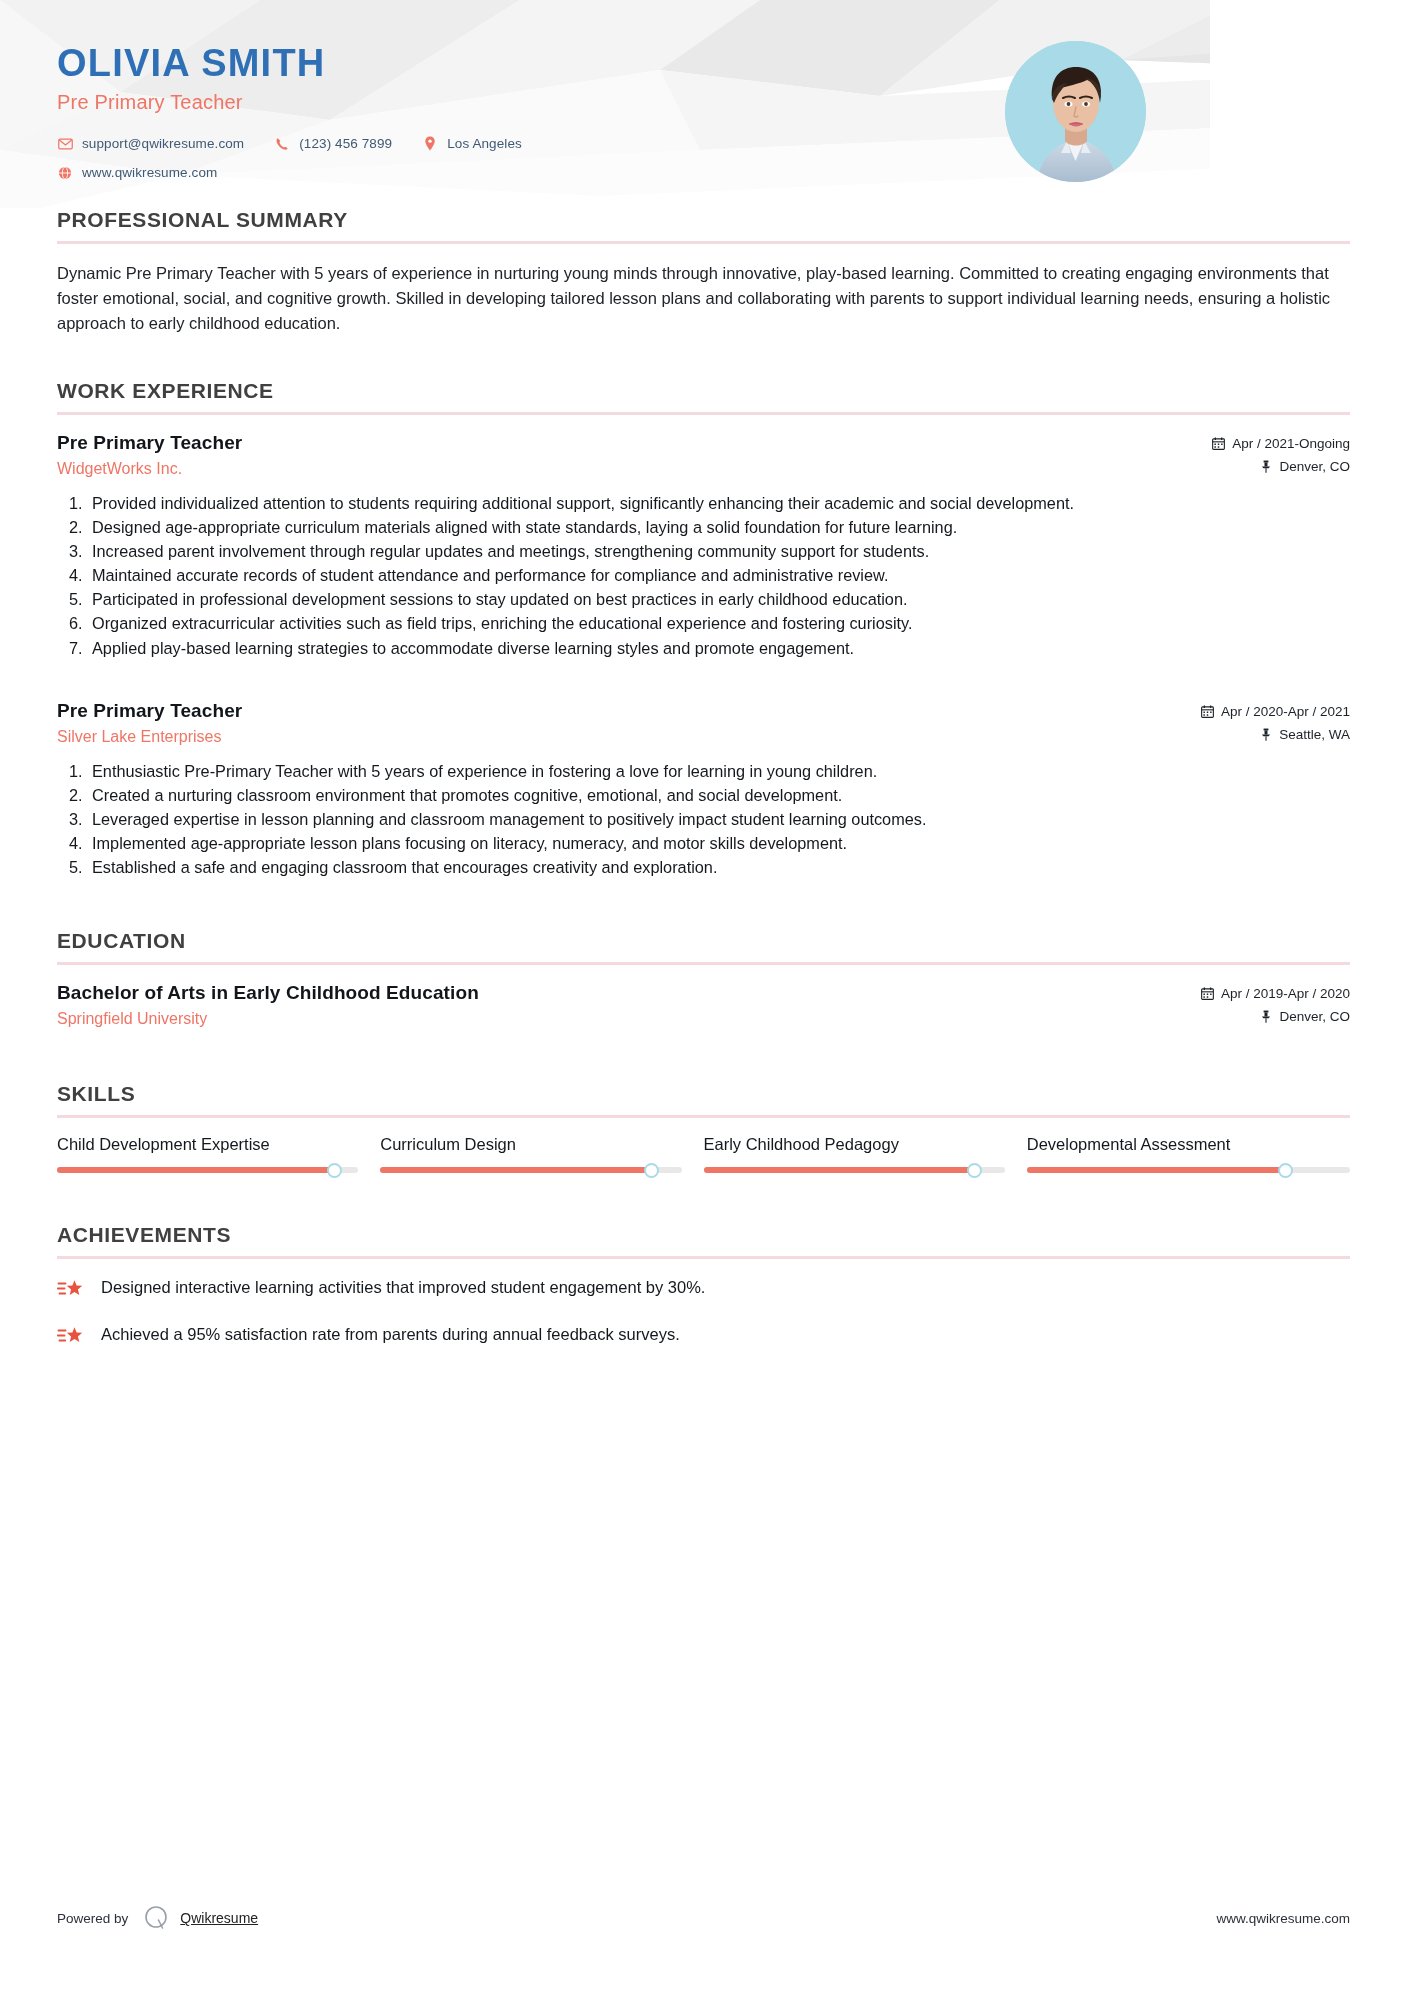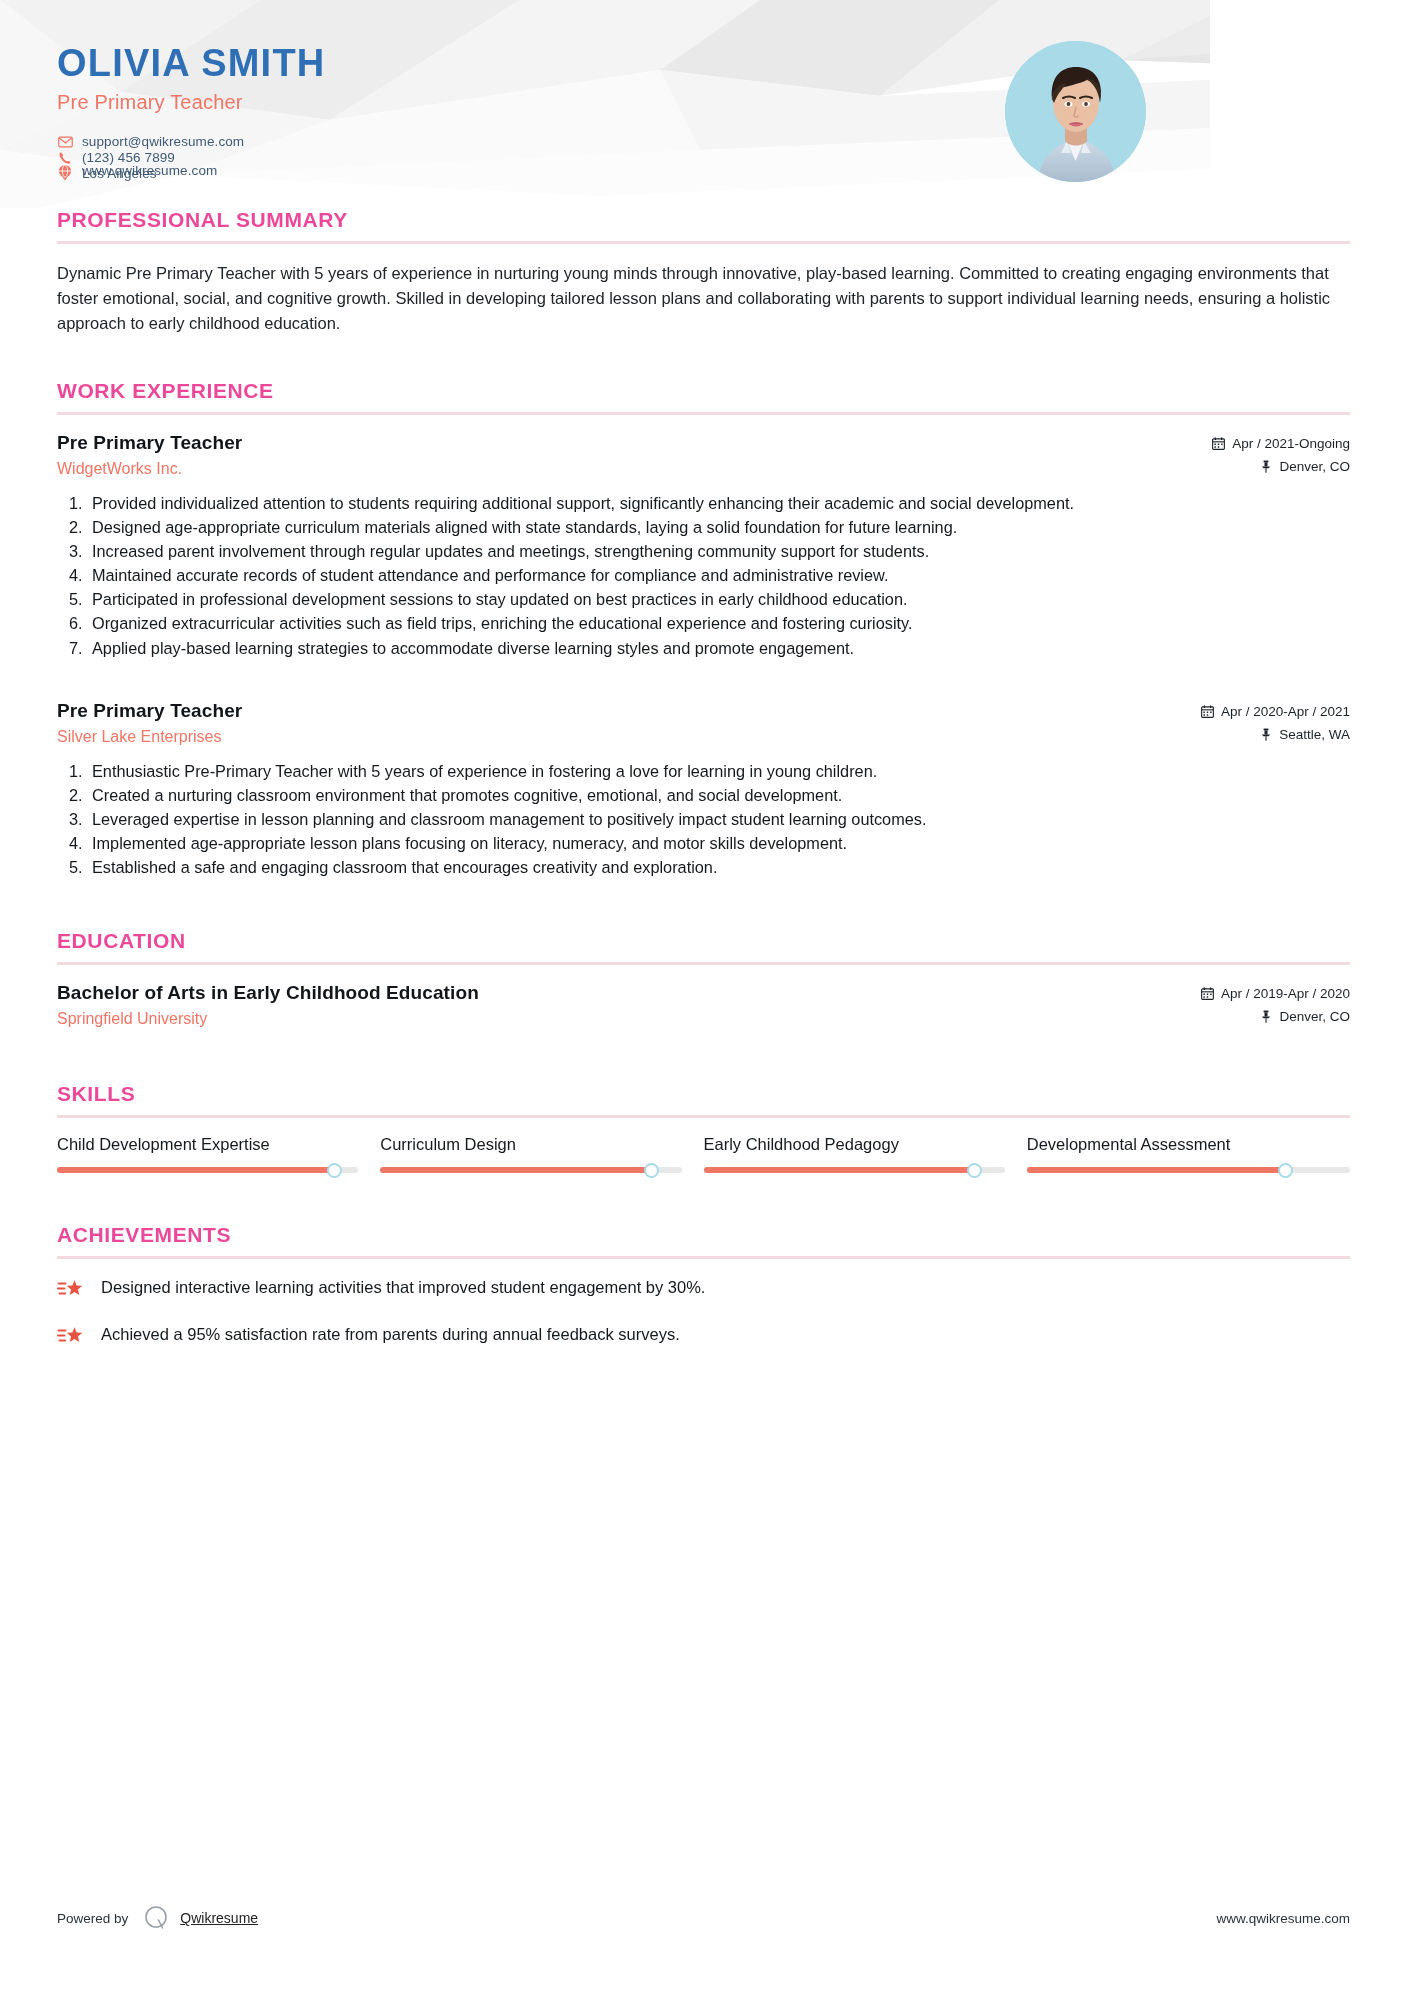--- a/index.html
+++ b/index.html
@@ -45,24 +45,23 @@
   .role {
     margin-top: 7px;
     font-size: 20px;
     color: #ef7565;
     letter-spacing: 0.2px;
   }
 
   .contact-rows { margin-top: 20px; }
   .contact-row {
     display: flex;
-    align-items: flex-start;
+    align-items: flex-end;
     margin-bottom: 11px;
     height: 18px;
-    flex-direction: column;
   }
   .contact-item {
     display: flex;
     align-items: center;
     margin-right: 30px;
     font-size: 13.5px;
     color: #3f5a74;
     letter-spacing: 0.1px;
   }
   .contact-item .ci-icon {
@@ -90,21 +89,21 @@
   }
   .avatar-svg { display: block; width: 141px; height: 141px; }
 
   
   .content { padding: 0 57px 0 57px; }
 
   .section { margin-top: 0; }
   .section-title {
     font-size: 21px;
     font-weight: bold;
-    color: #ec4899;
+    color: #404040;
     letter-spacing: 0.6px;
     margin-bottom: 9px;
   }
   .section-rule {
     height: 3px;
     background: #f3dade;
     width: 100%;
     margin-bottom: 17px;
   }
 

